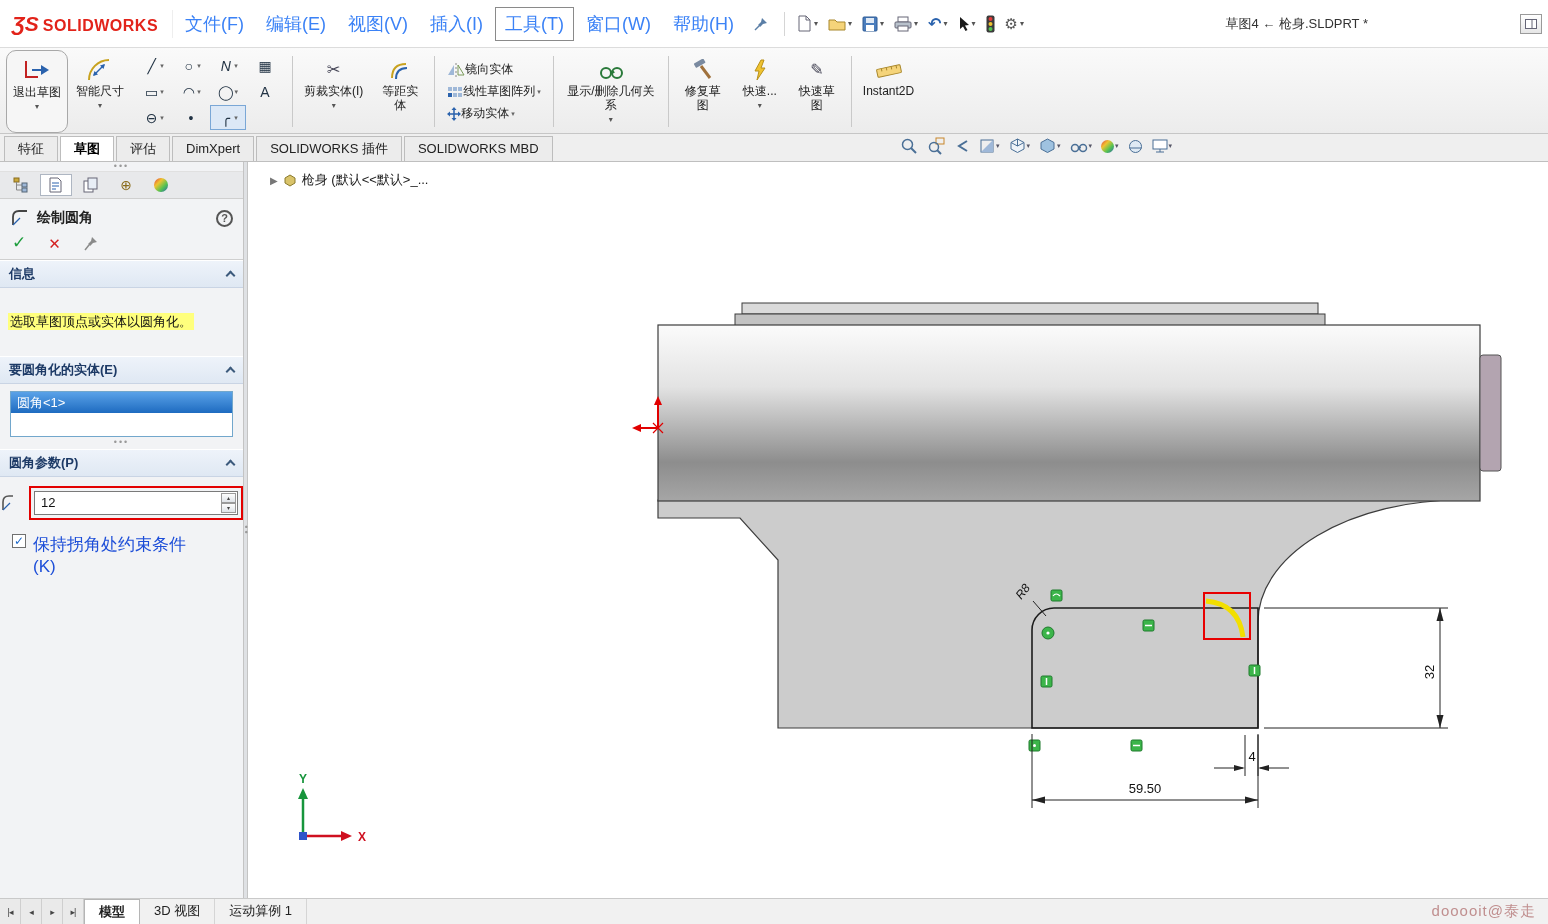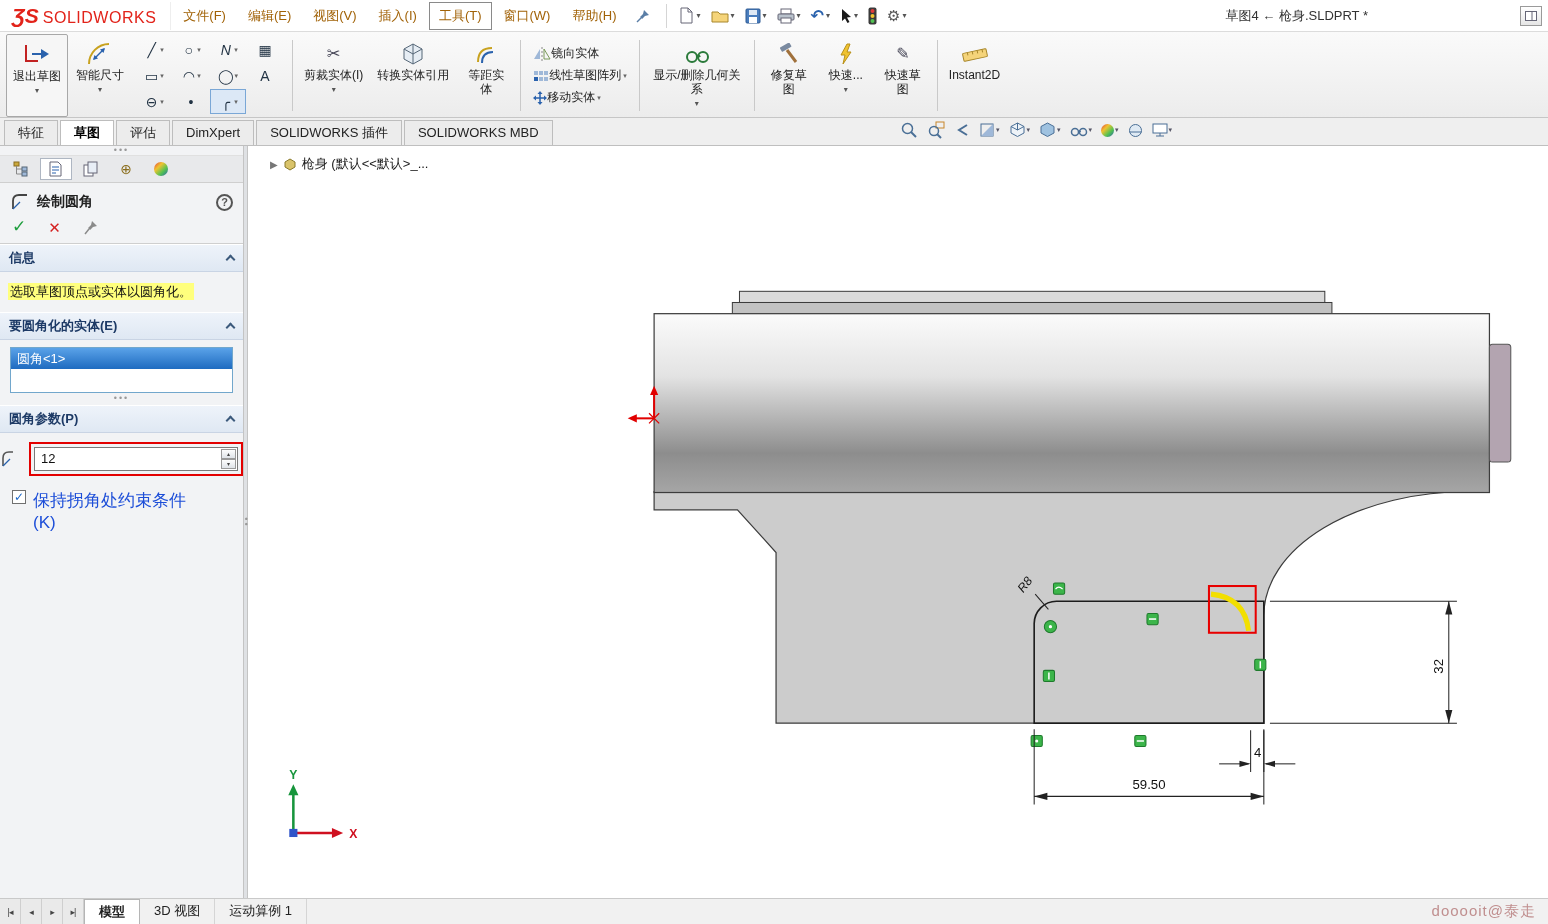--- a/index.html
+++ b/index.html
@@ -1,41 +1,41 @@
 <!DOCTYPE html>
 <html><head>
 <meta charset="utf-8">
 <style>
   *{margin:0;padding:0;box-sizing:border-box}
   html,body{width:1548px;height:924px;overflow:hidden;background:#fff;
     font-family:"Liberation Sans","DejaVu Sans",sans-serif;font-size:13px;color:#222}
   .app{display:flex;flex-direction:column;width:1548px;height:924px}
 
   
-  .menubar{height:32px;display:flex;align-items:center;background:#fff;border-bottom:1px solid #dcdcdc;padding:0 6px;gap:2px;flex:none}
+  .menubar{height:48px;display:flex;align-items:center;background:#fff;border-bottom:1px solid #dcdcdc;padding:0 6px;gap:2px;flex:none}
   .logo{display:flex;align-items:baseline;gap:4px;padding:2px 14px 2px 6px;border-right:1px solid #eee}
   .ds-mark{color:#e2231a;font-weight:bold;font-style:italic;font-size:21px}
-  .brand{color:#e2231a;font-weight:normal;font-size:16px;letter-spacing:.5px}
-  .menu{padding:4px 9px;font-size:13px;color:#a16207;border:1px solid transparent;cursor:default}
+  .brand{color:#e2231a;font-weight:bold;font-size:16px;letter-spacing:.5px}
+  .menu{padding:4px 9px;font-size:18px;color:#3b82f6;border:1px solid transparent;cursor:default}
   .menu.boxed{border:1px solid #8a8a8a}
   .pinbtn{padding:2px 8px;display:flex;align-items:center}
   .mb-sep{width:1px;height:24px;background:#d5d5d5;margin:0 6px}
   .tbtn{display:flex;align-items:center;gap:2px;padding:3px 4px;cursor:default}
   .tbtn .car{font-size:8px;color:#555}
   .glyph-undo{font-size:16px;font-weight:bold;color:#2a62ad;line-height:14px}
   .glyph-gear{font-size:15px;color:#555;line-height:15px}
   .title-text{margin-left:auto;margin-right:150px;font-size:13px;color:#333;white-space:nowrap}
   .winbtn{width:22px;height:20px;border:1px solid #9a9a9a;background:linear-gradient(#fff,#e6e6e6);display:flex;align-items:center;justify-content:center;flex:none}
 
   
   .ribbon{height:86px;background:linear-gradient(#fafafa,#ececec);border-bottom:1px solid #c6c6c6;display:flex;align-items:stretch;padding:2px 6px 0;gap:2px;flex:none}
   .rbtn{display:flex;flex-direction:column;align-items:center;justify-content:flex-start;padding:5px 6px 2px;font-size:12px;line-height:1.15;text-align:center;color:#222;min-width:52px;cursor:default}
   .rbtn .ic{height:30px;display:flex;align-items:center;justify-content:center}
   .rbtn .car{font-size:8px;color:#555;margin-top:2px}
-  .rbtn.bordered{border:1px solid #a8a8a8;background:#f6f6f6;border-radius:2px}
+  .rbtn.bordered{border:1px solid #a8a8a8;background:#f6f6f6;border-radius:10px}
   .vsep{width:1px;background:#c9c9c9;margin:6px 3px}
   .sgrid{display:grid;grid-template-columns:repeat(4,36px);grid-auto-rows:25px;gap:1px;align-content:center;padding:0 4px}
   .sbtn{display:flex;align-items:center;justify-content:center;font-size:14px;color:#234;cursor:default}
   .sbtn .g{min-width:15px;text-align:center}
   .sbtn .car{font-size:7px;color:#666;margin-left:1px}
   .sbtn.active{background:#dce8f6;border:1px solid #7aa7d6}
   .mini-col{display:flex;flex-direction:column;justify-content:center;gap:3px;padding:0 4px}
   .mini{display:flex;align-items:center;font-size:12px;padding:1px 3px;cursor:default;white-space:nowrap}
   .mini .car{font-size:7px;color:#666;margin-left:2px}
   .glyph-ic{font-size:16px;color:#445;line-height:16px}
@@ -60,21 +60,21 @@
   .glyph-target{font-size:14px;color:#8a6d1c}
 
   .pm-title{display:flex;align-items:center;gap:7px;padding:9px 10px 5px;font-size:14px;font-weight:bold;color:#222}
   .help{margin-left:auto;width:17px;height:17px;border:2px solid #555;border-radius:50%;font-size:11px;font-weight:bold;color:#555;display:flex;align-items:center;justify-content:center}
   .pm-actions{display:flex;align-items:center;gap:22px;padding:2px 12px 8px;border-bottom:1px solid #cfcfcf}
   .ok{color:#1f9e3e;font-size:17px;font-weight:bold;line-height:16px}
   .cancel{color:#d42020;font-size:15px;font-weight:bold;line-height:15px}
 
   .sect{background:linear-gradient(#eef3fa,#dfe8f3);border-top:1px solid #fff;border-bottom:1px solid #c9d4e4;color:#1d3a66;font-weight:bold;font-size:13px;padding:4px 9px;display:flex;align-items:center}
   .chev{width:7px;height:7px;border-left:2px solid #3c5majorityc;border-left:2px solid #3c5a7c;border-top:2px solid #3c5a7c;transform:rotate(45deg);margin-left:auto;margin-top:3px}
-  .info-body{padding:10px 8px}
+  .info-body{padding:24px 8px}
   .hl{background:#ffff7d;font-size:13px;color:#111;padding:1px 2px;line-height:1.5}
 
   .listbox{margin:7px 10px 2px;border:1px solid #72a7cc;background:#fff;height:46px;font-size:13px}
   .li-sel{height:21px;line-height:21px;padding:0 6px;background:linear-gradient(#5aa2e8,#1e6bc0);color:#fff}
   .lb-grip{display:flex;justify-content:center;padding:1px 0 4px}
 
   .radius-row{display:flex;align-items:center;gap:16px;padding:9px 0 6px}
   .red-wrap{border:2px solid #e30000;padding:3px;display:flex;flex:1;position:relative;background:transparent}
   .radius-input{flex:1;height:24px;border:1px solid #7a7a7a;font-size:13px;padding:0 20px 0 6px;font-family:inherit;background:#fff;color:#111}
   .spin{position:absolute;right:5px;top:5px;display:flex;flex-direction:column;width:15px}
@@ -252,29 +252,20 @@
           <span class="g">╭</span>
           <span class="car">▾</span>
         </span>
     </div>
     <span class="vsep"></span>
 
     <div class="rbtn">
       <span class="ic glyph-ic">✂</span>
       <span>剪裁实体(I)</span>
       <span class="car">▾</span>
-    </div>
-    <div class="rbtn">
-      <span class="ic">
-        <svg width="24" height="24">
-            <path d="M12 2 L21 7 V17 L12 22 L3 17 V7 Z" fill="#e6edf4" stroke="#567"></path>
-            <path d="M12 2 V12 M12 12 L3 7 M12 12 L21 7 M12 12 V22" fill="none" stroke="#567"></path>
-          </svg>
-      </span>
-      <span>转换实体引用</span>
     </div>
     <div class="rbtn" style="max-width:58px">
       <span class="ic">
         <svg width="24" height="24">
             <path d="M4 20 Q4 6 18 6" fill="none" stroke="#c8a21f" stroke-width="2"></path>
             <path d="M8 21 Q8 10 19 10" fill="none" stroke="#2a62ad" stroke-width="2"></path>
           </svg>
       </span>
       <span>等距实体</span>
     </div>

